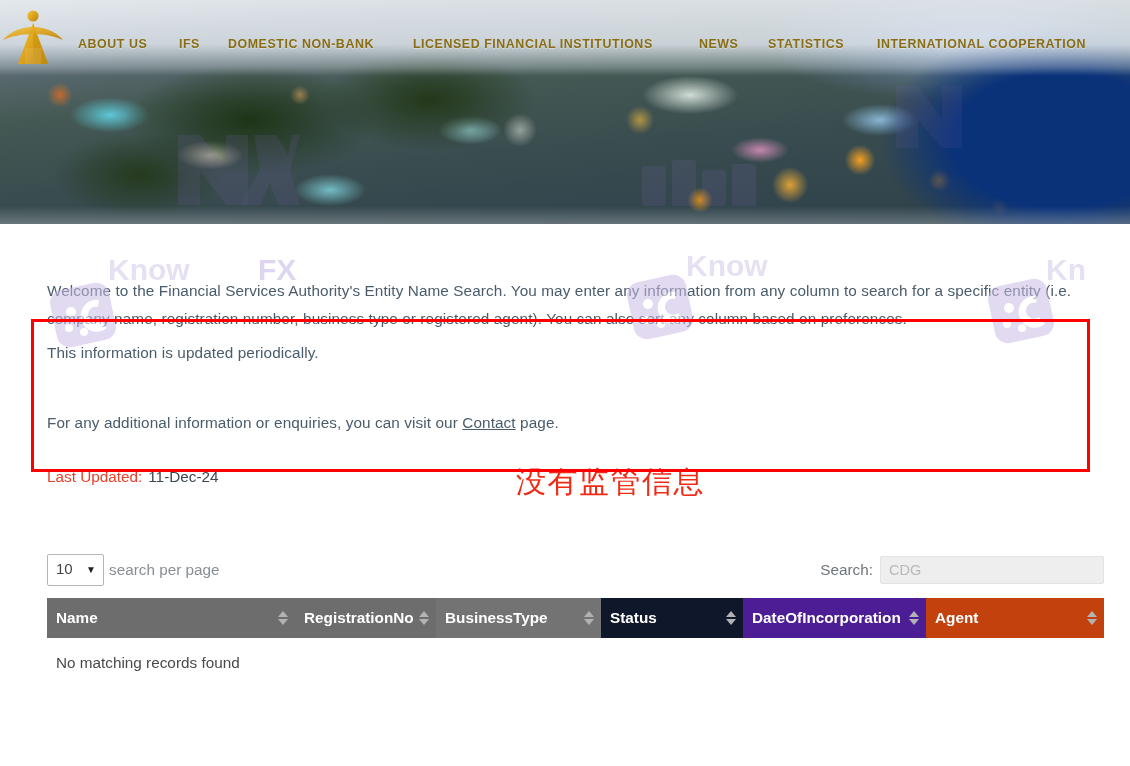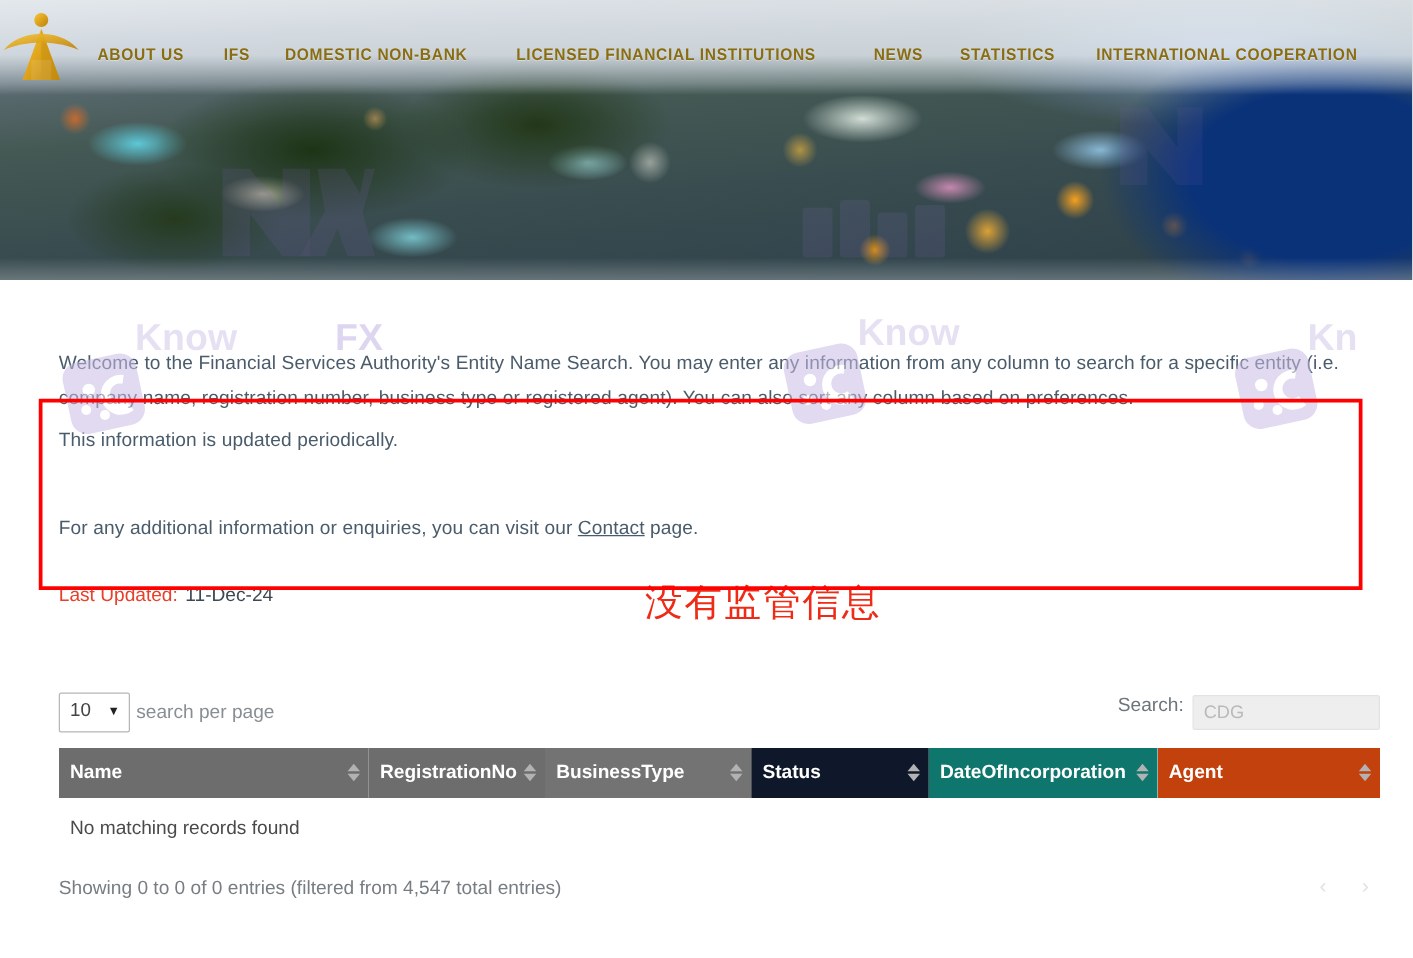--- a/index.html
+++ b/index.html
@@ -208,29 +208,29 @@
   .len-label {
     margin-left: 5px;
     color: #888f94;
     font-size: 15.3px;
   }
 
   .search-wrap {
     position: absolute;
     right: 0; top: 2px;
     display: flex;
-    align-items: flex-start;
+    align-items: center;
   }
   .search-label {
     color: #6d757c;
     font-size: 15.3px;
     margin-right: 7px;
   }
   .search-input {
-    width: 150px;
+    width: 224px;
     height: 28px;
     border: 1px solid #e3e3e3;
     background: #eeeeee;
     border-radius: 2px;
     padding: 0 8px;
     font-size: 14.5px;
     color: #b9b9b9;
     font-family: "Liberation Sans", sans-serif;
     outline: none;
   }
@@ -457,21 +457,21 @@
                   <i class="dn"></i>
                 </span>
             </th>
             <th style="background: #0f172a;">
               <span>Status</span>
               <span class="sort-arrows">
                   <i class="up"></i>
                   <i class="dn"></i>
                 </span>
             </th>
-            <th style="background: #0f766e;">
+            <th style="background: #4c1d95;">
               <span>DateOfIncorporation</span>
               <span class="sort-arrows">
                   <i class="up"></i>
                   <i class="dn"></i>
                 </span>
             </th>
             <th style="background: #c2410c;">
               <span>Agent</span>
               <span class="sort-arrows">
                   <i class="up"></i>
@@ -480,27 +480,20 @@
             </th>
           </tr>
         </thead>
         <tbody>
           <tr>
             <td class="empty" colspan="6">No matching records found</td>
           </tr>
         </tbody>
       </table>
 
-      <div class="dt-bottom">
-        <div class="dt-info">Showing 0 to 0 of 0 entries (filtered from 4,547 total entries)</div>
-        <div class="dt-pager">
-          <span class="pg-btn">‹</span>
-          <span class="pg-btn">›</span>
-        </div>
-      </div>
     </div>
   </div>
 
   <div class="redbox" style="border-color: rgb(255, 0, 0);"></div>
 
   <div class="wm" style="left:47px; top:278px;">
     <svg width="96" height="72" viewBox="0 0 96 72">
       <g fill="#c9bce6">
         <rect x="6" y="8" width="60" height="58" rx="13" transform="rotate(-12 36 37)"></rect>
       </g>
@@ -539,21 +532,21 @@
         <path d="M52 22 a16 16 0 1 0 8 28 l-6 -7 a8 8 0 1 1 -3 -14 z"></path>
       </g>
     </svg>
   </div>
 
   <div class="wm" style="left:108px; top:250px; opacity:.45;">
     <svg width="150" height="42" viewBox="0 0 150 42">
       <text x="0" y="30" font-family="Liberation Sans, sans-serif" font-size="30" font-weight="bold" fill="#c9bce6">Know</text>
     </svg>
   </div>
-  <div class="wm" style="left:268px; top:250px; opacity:.45;">
+  <div class="wm" style="left:258px; top:250px; opacity:.45;">
     <svg width="70" height="42" viewBox="0 0 70 42">
       <text x="0" y="30" font-family="Liberation Sans, sans-serif" font-size="30" font-weight="bold" fill="#b7a6de">FX</text>
     </svg>
   </div>
   <div class="wm" style="left:686px; top:246px; opacity:.45;">
     <svg width="160" height="42" viewBox="0 0 160 42">
       <text x="0" y="30" font-family="Liberation Sans, sans-serif" font-size="30" font-weight="bold" fill="#c9bce6">Know</text>
     </svg>
   </div>
   <div class="wm" style="left:1046px; top:250px; opacity:.45;">

